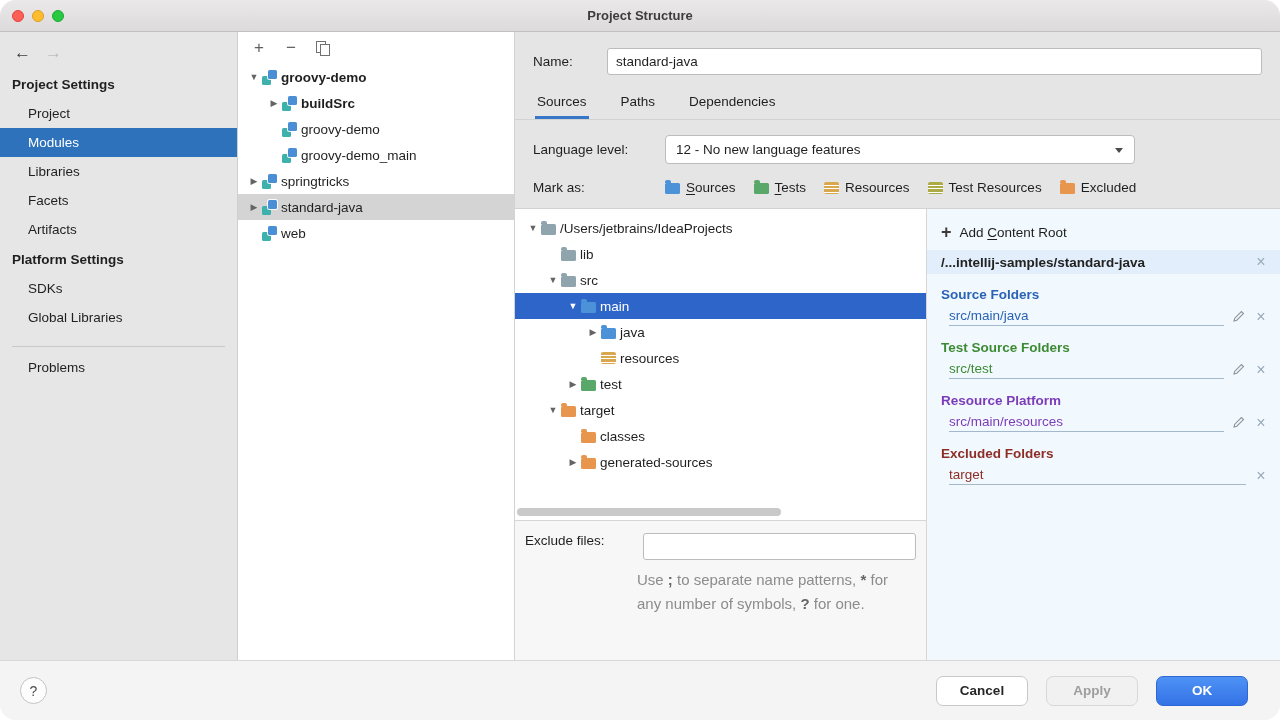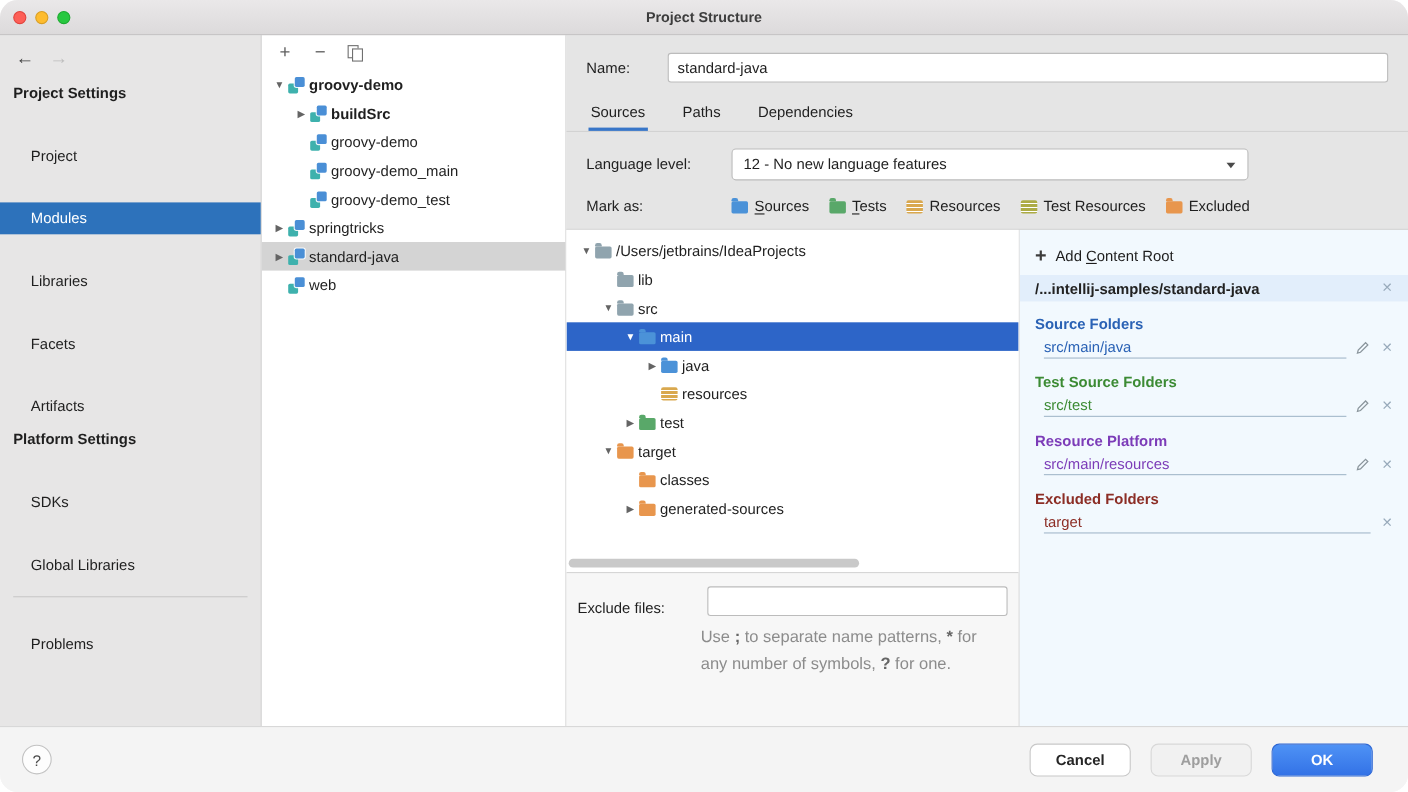--- a/index.html
+++ b/index.html
@@ -18,21 +18,21 @@
   
   .body { flex:1; display:flex; min-height:0; }
 
   
   .sidebar { width:238px; flex:0 0 238px; background:#e7e6e6; border-right:1px solid #cfcfcf; padding-top:8px; }
   .nav-arrows { display:flex; gap:14px; padding:4px 0 8px 14px; }
   .nav-arrow { font-size:17px; line-height:1; cursor:pointer; }
   .nav-arrow.back { color:#3b3b3b; }
   .nav-arrow.fwd  { color:#bdbdbd; }
   .sb-header { font-weight:700; font-size:13.5px; padding:8px 12px 7px 12px; }
-  .sb-item { font-size:13.5px; padding:6px 12px 6px 28px; height:29px; display:flex; align-items:center; cursor:pointer;margin-top:28px; }
+  .sb-item { font-size:13.5px; padding:6px 12px 6px 28px; height:29px; display:flex; align-items:center; cursor:pointer; }
   .sb-item.sel { background:#2d72bb; color:#fff; }
   .sb-divider { border-top:1px solid #c9c9c9; margin:14px 12px 6px 12px; }
 
   
   .module-panel { width:277px; flex:0 0 277px; background:#fff; border-right:1px solid #d3d3d3; display:flex; flex-direction:column; }
   .mp-toolbar { height:32px; display:flex; align-items:center; gap:6px; padding-left:8px; }
   .tb { width:26px; height:26px; display:flex; align-items:center; justify-content:center; font-size:17px; color:#5f5f5f; cursor:pointer; }
   .copy-icon { position:relative; display:inline-block; width:14px; height:14px; }
   .copy-icon::before { content:""; position:absolute; left:0; top:0; width:8px; height:10px; border:1.5px solid #707070; background:#fff; }
   .copy-icon::after  { content:""; position:absolute; left:4px; top:3px; width:8px; height:10px; border:1.5px solid #707070; background:#fff; }
@@ -74,21 +74,21 @@
   .mark-row .field-label { width:132px; flex:0 0 132px; margin-left:8px; }
   .chip { display:inline-flex; align-items:center; margin-right:18px; cursor:pointer; font-size:13.5px; }
   .chip .icon { margin-right:6px; }
   u { text-underline-offset:2px; }
 
   .content-row { flex:1; display:flex; border-top:1px solid #d2d2d2; min-height:0; }
   .left-col { width:412px; flex:0 0 412px; border-right:1px solid #d6d6d6; display:flex; flex-direction:column; background:#f7f7f7; }
   .file-tree { position:relative; background:#fff; height:312px; flex:0 0 312px; border-bottom:1px solid #d6d6d6; overflow:hidden; padding-top:6px; }
   .hscroll-thumb { position:absolute; left:2px; bottom:4px; width:264px; height:8px; background:#c9c9c9; border-radius:4px; }
 
-  .exclude-row { display:flex; align-items:flex-end; padding:12px 10px 0 10px;gap:6px; }
+  .exclude-row { display:flex; align-items:flex-start; padding:12px 10px 0 10px;gap:6px; }
   .exclude-row .field-label { width:112px; flex:0 0 112px; }
   .exclude-input { width:280px; }
   .hint { margin:8px 10px 12px 122px; max-width:300px; color:#8c8c8c; font-size:15px; line-height:1.58; }
   .hint b { color:#666; }
 
   
   .roots-panel { flex:1; background:#f2f9fe; padding:8px 12px 0 14px; overflow:hidden; min-width:0; }
   .add-root { display:flex; align-items:center; height:30px; cursor:pointer; font-size:13.5px; color:#1d1d1d; }
   .plus-icon { font-size:18px; font-weight:600; color:#3c3c3c; margin-right:8px; line-height:1; }
   .root-row { display:flex; align-items:center; background:#e2eefb; margin:3px -12px 2px -14px; padding:4px 12px 4px 14px;gap:44px; }
@@ -167,25 +167,20 @@
           <div class="tree-row" style="padding-left:28px">
             <span class="tw"></span>
             <span class="icon module-icon"></span>
             <span class="lbl">groovy-demo</span>
           </div>
           <div class="tree-row" style="padding-left:28px">
             <span class="tw"></span>
             <span class="icon module-icon"></span>
             <span class="lbl">groovy-demo_main</span>
           </div>
-          <div class="tree-row" style="padding-left:28px">
-            <span class="tw"></span>
-            <span class="icon module-icon"></span>
-            <span class="lbl">groovy-demo_test</span>
-          </div>
           <div class="tree-row" style="padding-left:8px">
             <span class="tw">▶</span>
             <span class="icon module-icon"></span>
             <span class="lbl">springtricks</span>
           </div>
           <div class="tree-row msel" style="padding-left:8px">
             <span class="tw">▶</span>
             <span class="icon module-icon"></span>
             <span class="lbl">standard-java</span>
           </div>

